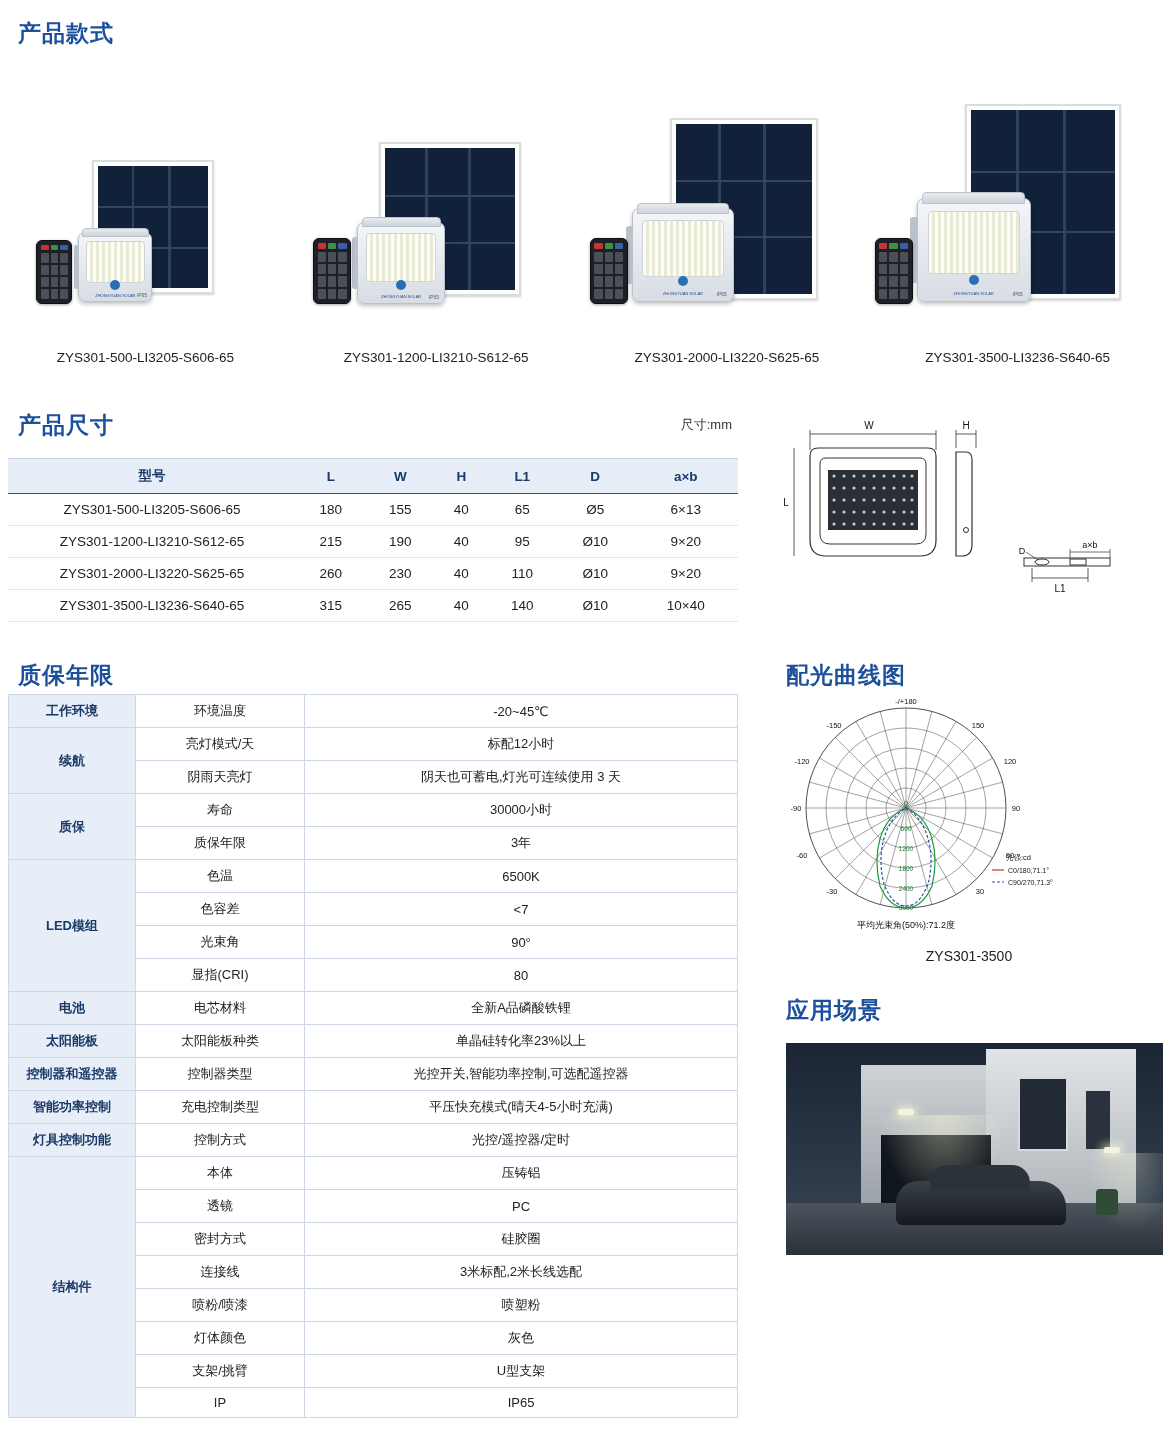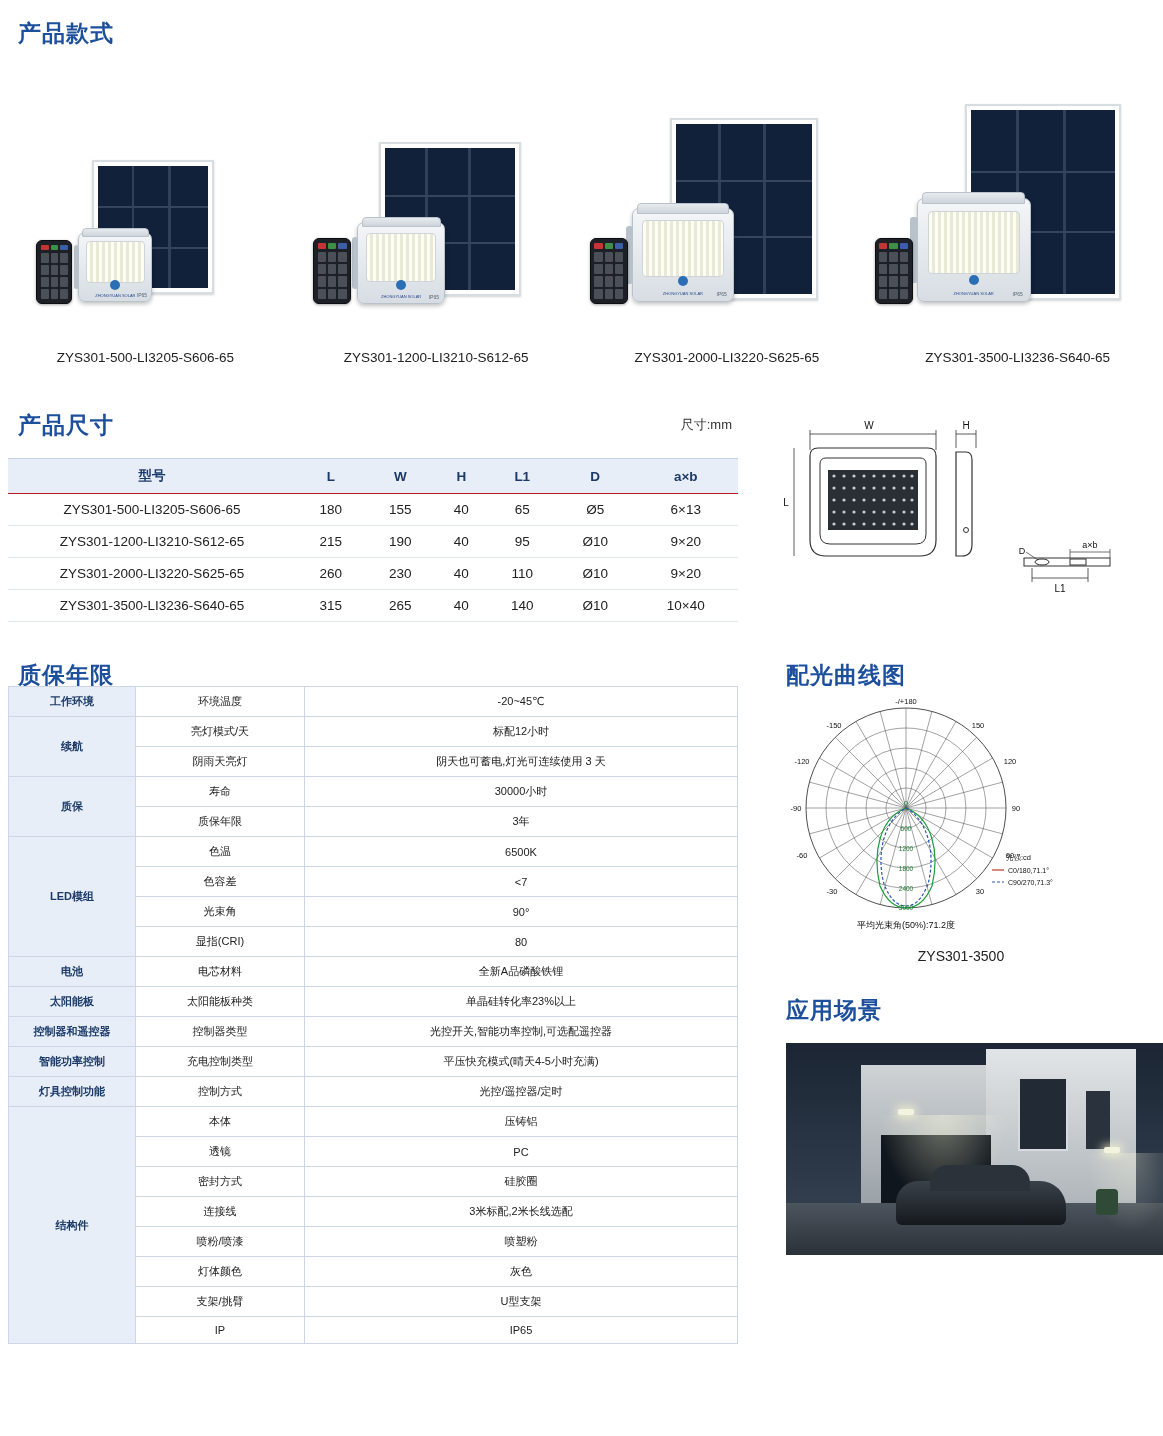--- a/index.html
+++ b/index.html
@@ -59,31 +59,31 @@
   table.dim th{background:#e8eef7;color:#1b3a68;font-weight:bold;padding:8px 4px;border-top:1px solid #c7d4e6;border-bottom:1px solid #b91c1c;text-align:center;}
   table.dim td{padding:8px 4px;text-align:center;border-bottom:1px solid #e2e7ee;color:#222;}
   table.dim td.model{text-align:center;}
 
   
   #dim-drawing{position:absolute;left:770px;top:418px;width:380px;height:200px;}
 
   
   #tech-params{position:absolute;left:0;top:660px;width:760px;}
   #tech-params .section-title{position:absolute;left:18px;top:0;}
-  table.tech{position:absolute;left:8px;top:26px;width:730px;border-collapse:collapse;font-size:11px;}
+  table.tech{position:absolute;left:8px;top:34px;width:730px;border-collapse:collapse;font-size:13px;}
   table.tech td{border:1px solid #ccd6e4;padding:7px 4px;text-align:center;color:#222;}
   table.tech td.cat{background:#e8eef7;color:#1b3a68;font-weight:bold;width:118px;}
   table.tech td.sub{width:160px;}
   table.tech td.val{text-align:center;}
 
   
   #curve-box{position:absolute;left:786px;top:660px;width:370px;}
   #curve-box .section-title{position:absolute;left:0;top:0;}
   #curve-svg{position:absolute;left:0;top:28px;}
-  .curve-caption{position:absolute;left:0;top:288px;width:350px;text-align:center;font-size:14px;color:#222;}
+  .curve-caption{position:absolute;left:8px;top:288px;width:350px;text-align:center;font-size:14px;color:#222;}
 
   
   #scene-box{position:absolute;left:786px;top:995px;width:380px;}
   #scene-box .section-title{position:absolute;left:0;top:0;}
   .scene-img{position:absolute;left:0;top:48px;width:378px;height:212px;overflow:hidden;background:#0e141c;}
   .sky{position:absolute;inset:0;background:linear-gradient(180deg,#1b2533 0%,#2b3747 55%,#3b4654 100%);}
   .house{position:absolute;left:75px;top:22px;width:250px;height:140px;background:linear-gradient(180deg,#cfd3d6,#9aa1a7);}
   .house2{position:absolute;left:200px;top:6px;width:150px;height:160px;background:linear-gradient(180deg,#e2e5e7,#aeb4b9);}
   .garage{position:absolute;left:95px;top:92px;width:110px;height:72px;background:#10161d;}
   .win1{position:absolute;left:232px;top:34px;width:46px;height:70px;background:#222b35;border:2px solid #d7dbdf;}

